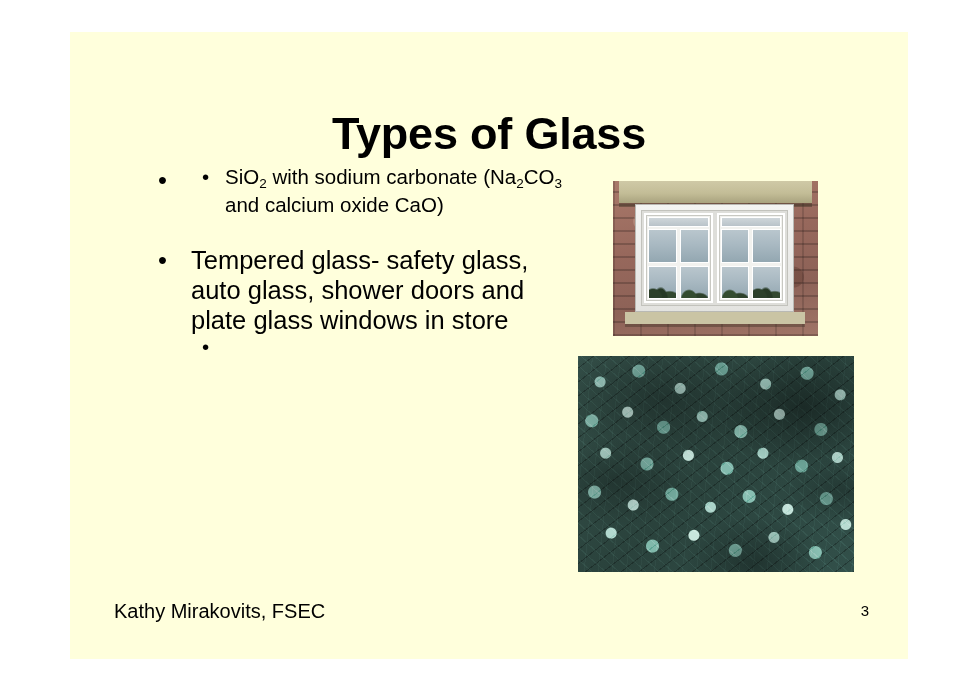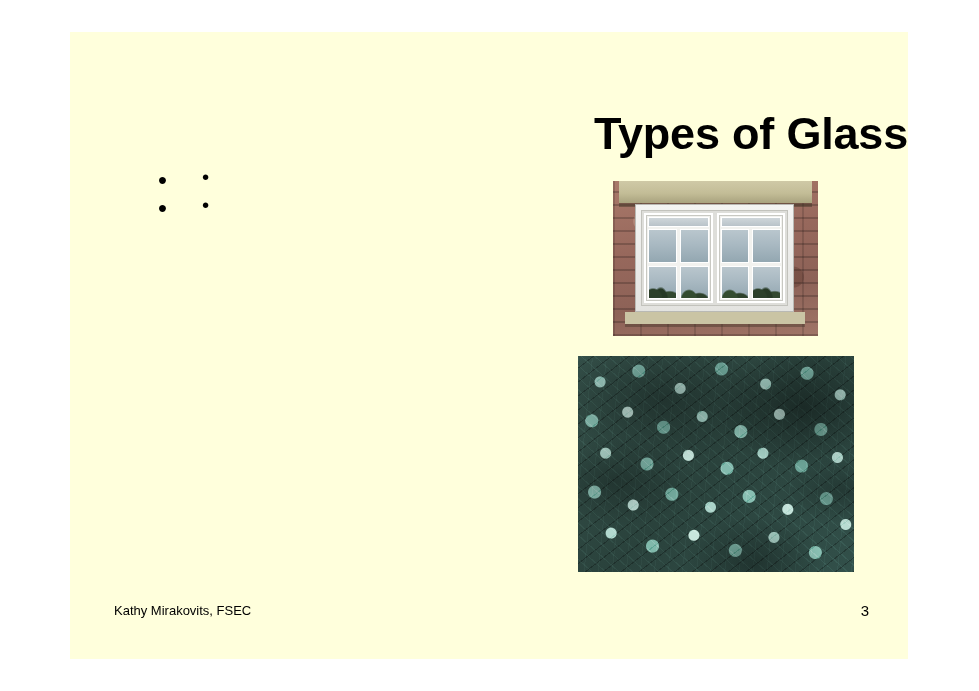--- a/index.html
+++ b/index.html
@@ -23,21 +23,21 @@
     background: #ffffdc;
     overflow: hidden;
   }
 
   
   #slide-title {
     position: absolute;
     left: 0;
     top: 46px;
     width: 838px;
-    text-align: right;
+    text-align: center;
     font-size: 45px;
     line-height: 52px;
     color: #000000;
     letter-spacing: -0.2px;
     white-space: nowrap;
   }
 
   
   #body-column {
     position: absolute;
@@ -85,21 +85,21 @@
     vertical-align: baseline;
     position: relative;
     top: 0.28em;
   }
 
   
   #footer-author {
     position: absolute;
     left: 44px;
     bottom: 39px;
-    font-size: 13px;
+    font-size: 20px;
     line-height: 18px;
     color: #000000;
   }
   #footer-page {
     position: absolute;
     right: 39px;
     bottom: 39px;
     font-size: 15px;
     line-height: 18px;
     color: #000000;
@@ -341,26 +341,28 @@
   <h1 id="slide-title">Types of Glass</h1>
 
   <div id="body-column">
 
     <div class="bullet-l1">
       <span class="marker">•</span>
     </div>
 
     <div class="bullet-l2">
       <span class="marker">•</span>
+      <span id="chem-formula-text">SiO<sub>2</sub> with sodium carbonate (Na<sub>2</sub>CO<sub>3</sub> and calcium oxide CaO)</span>
     </div>
 
     <div class="group-gap"></div>
 
     <div class="bullet-l1">
       <span class="marker">•</span>
+      <span>Tempered glass- safety glass, auto glass, shower doors and plate glass windows in store</span>
     </div>
 
     <div class="bullet-l2">
       <span class="marker">•</span>
     </div>
 
   </div>
 
   <div id="photo-window">
     <div class="brick-wall"></div>

